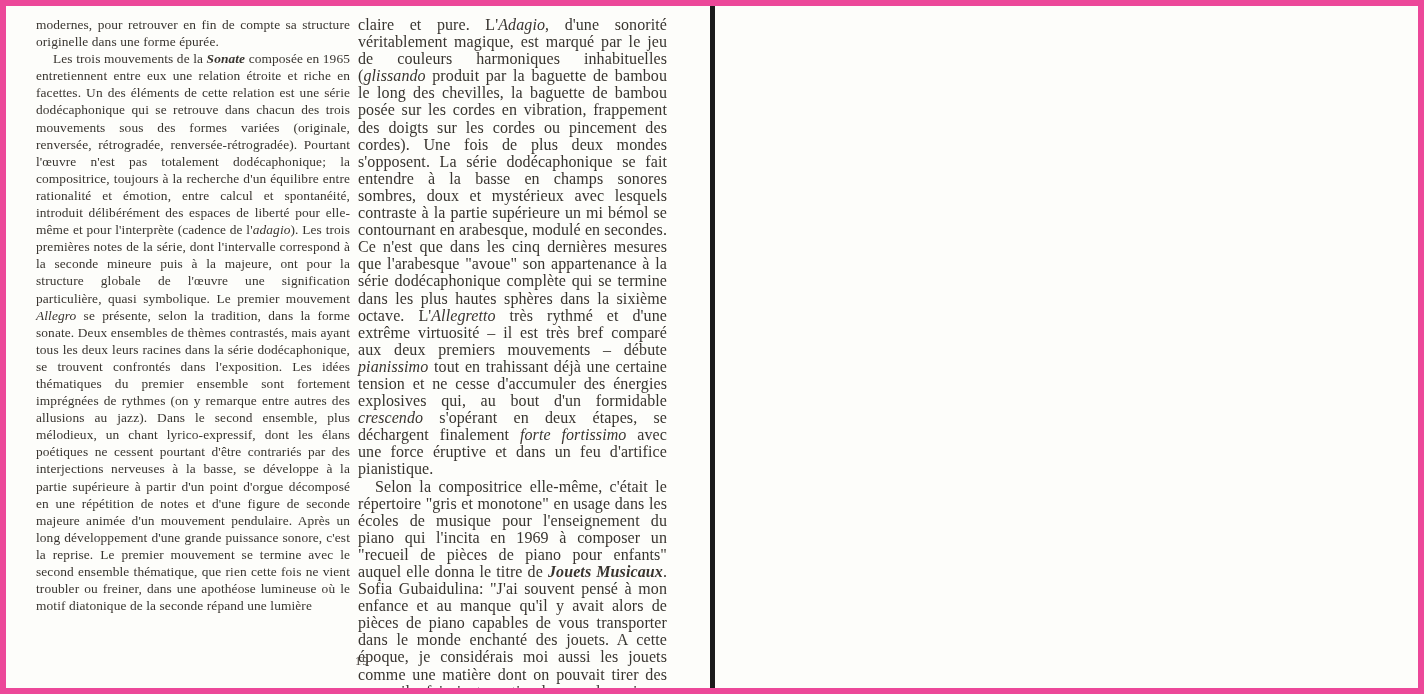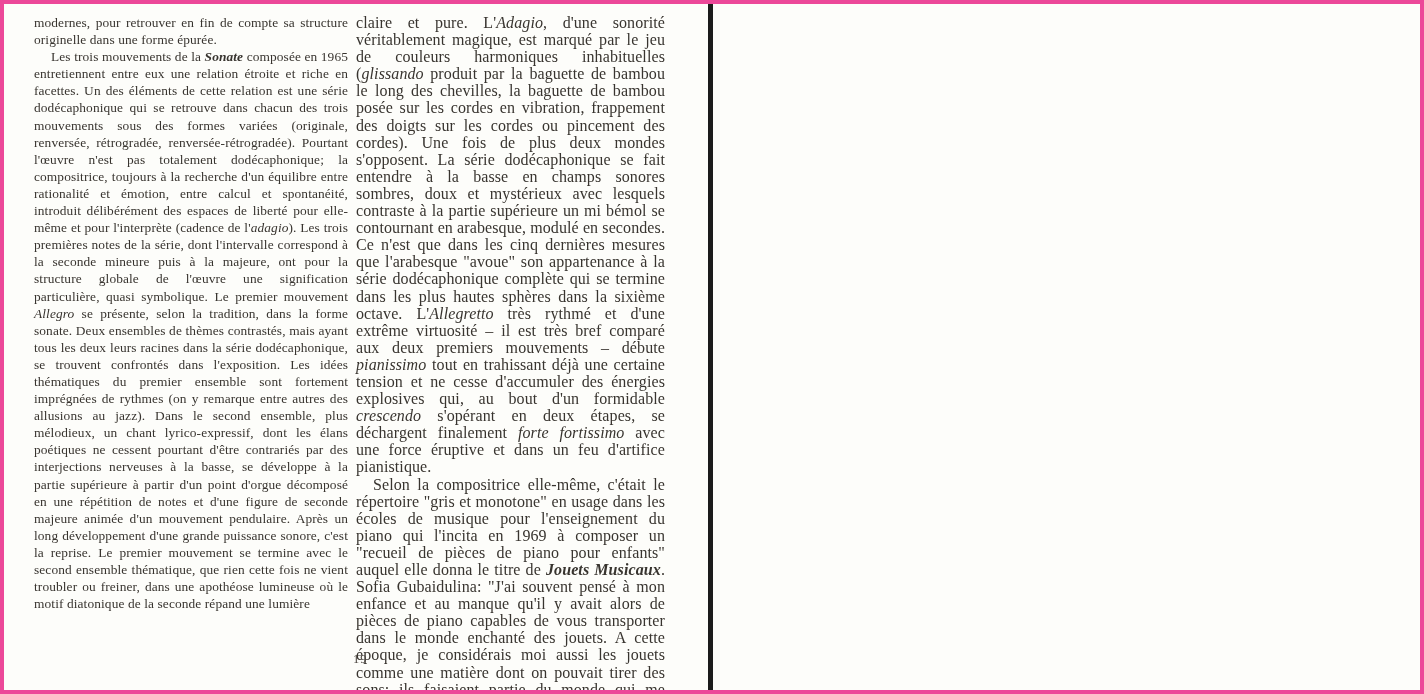--- a/index.html
+++ b/index.html
@@ -1,21 +1,21 @@
 <!DOCTYPE html>
 <html><head>
 <meta charset="utf-8">
 <style>
   html,body{margin:0;padding:0;background:#dcdcda;}
   .spread{
     position:relative;
     width:1424px;height:694px;
     box-sizing:border-box;
     background:#fdfdfa;
-    border:4px solid #ec4899;
+    border:6px solid #ec4899;
     overflow:hidden;
     font-family:"Liberation Serif","DejaVu Serif",serif;
     color:#38342f;
   }
   .page{position:absolute;top:0;height:100%;}
   .page-left{left:0;width:705px;}
   .page-right{left:710px;width:714px;}
   .divider{
     position:absolute;left:704px;top:0;width:5px;height:694px;
     background:#1b1b1b;

